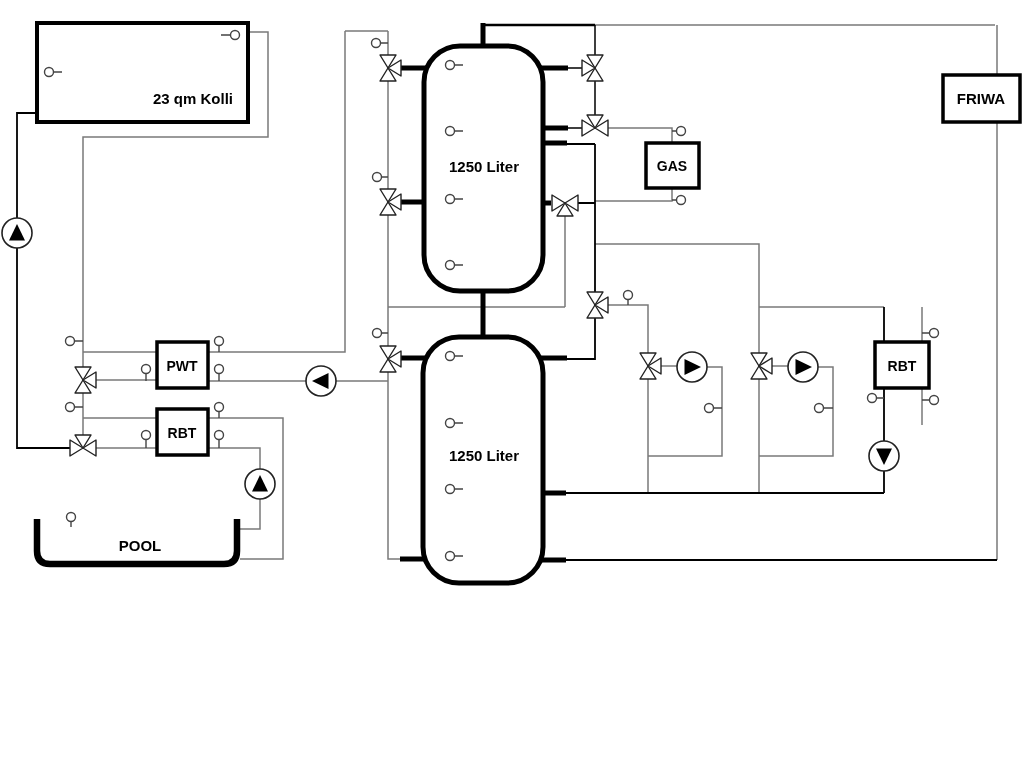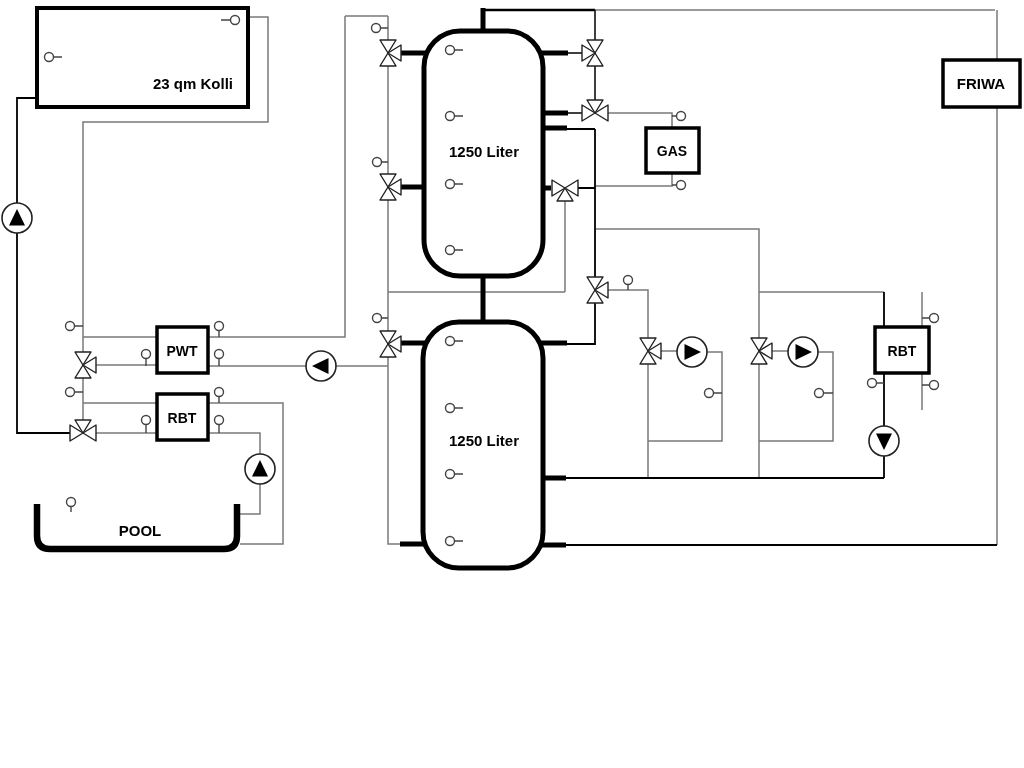--- a/index.html
+++ b/index.html
@@ -1,16 +1,16 @@
 <!DOCTYPE html>
 <html><head>
 <meta charset="utf-8">
 <style>
   html,body{margin:0;padding:0;background:#fff;}
-  .stage{position:relative;width:1024px;height:576px;overflow:hidden;background:#a3a3a3;}
+  .stage{position:relative;width:1024px;height:576px;overflow:hidden;background:#a3a3a3;margin-top:15px;}
   svg{display:block;}
   text{font-family:"Liberation Sans","DejaVu Sans",sans-serif;font-weight:700;fill:#000;}
   .lbl15{font-size:15px;}
   .lbl14{font-size:14px;}
   .pipe-gray{stroke:#7a7a7a;stroke-width:1.5;fill:none;}
   .pipe-black{stroke:#000;stroke-width:1.8;fill:none;}
   .pipe-thin-black{stroke:#000;stroke-width:1.5;fill:none;}
   .pipe-top{stroke:#000;stroke-width:2.5;fill:none;}
   .stub{stroke:#000;stroke-width:5;fill:none;}
   .boxthick{fill:#fff;stroke:#000;stroke-width:4;}

